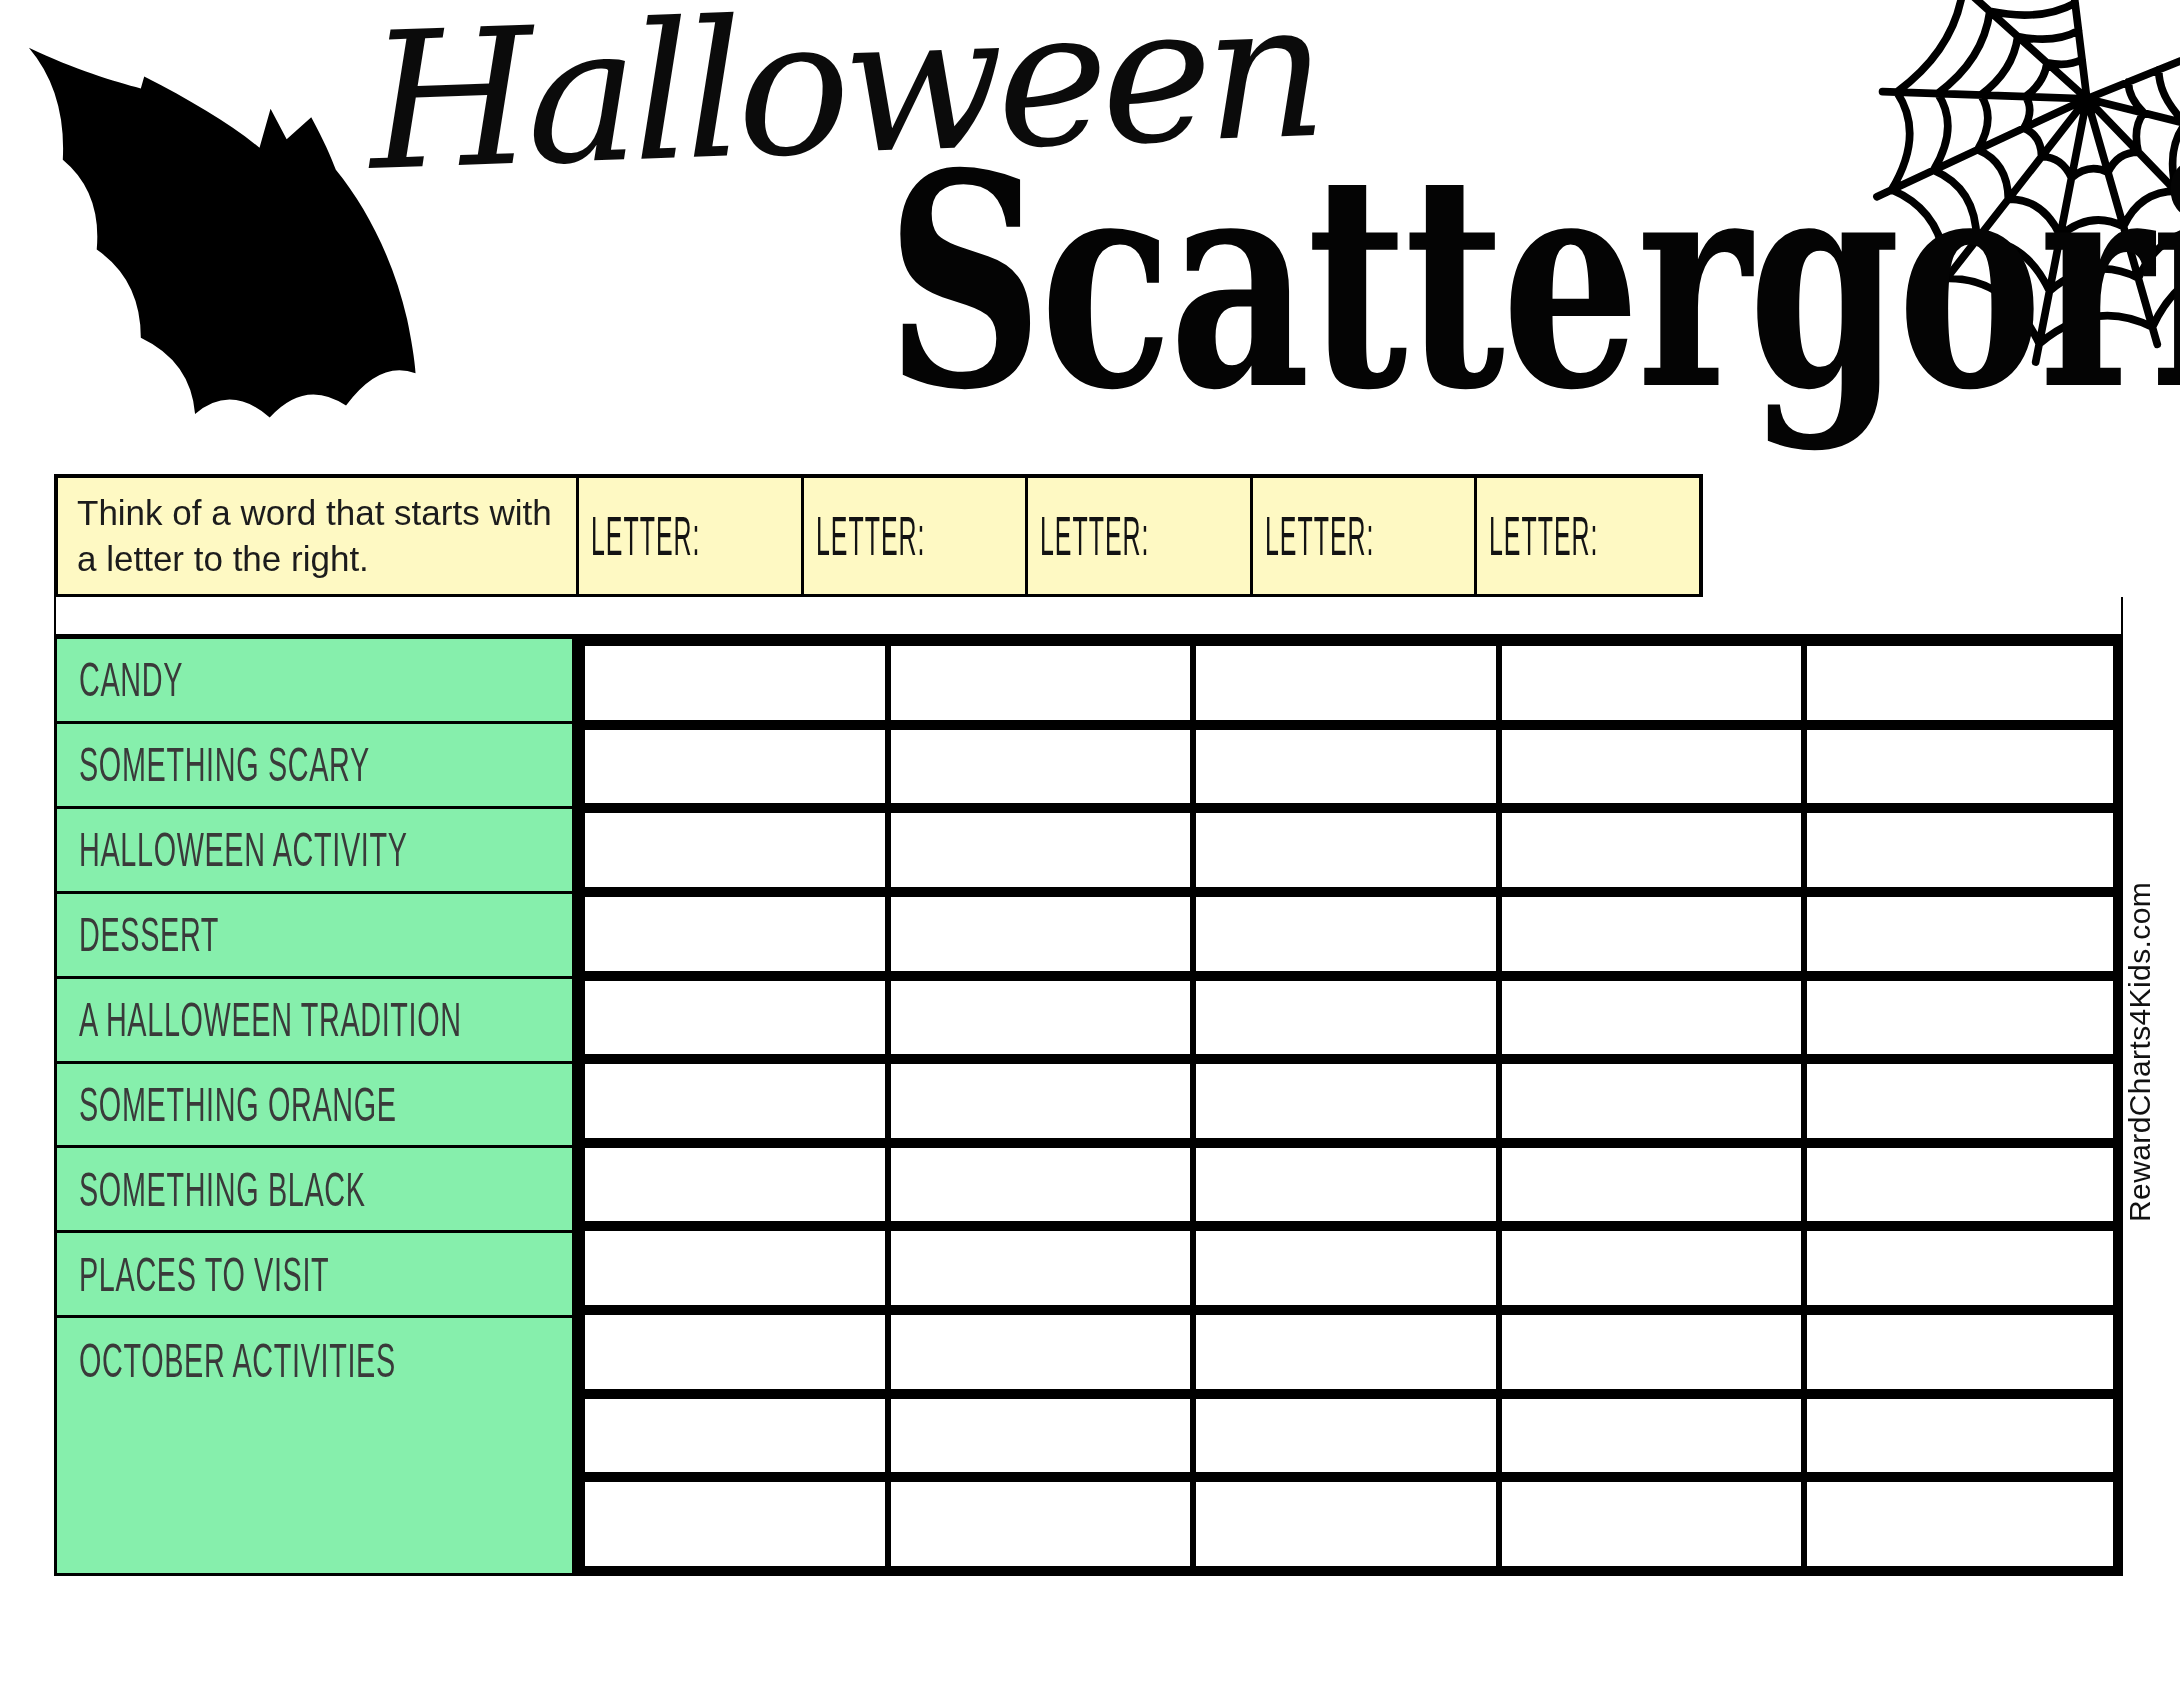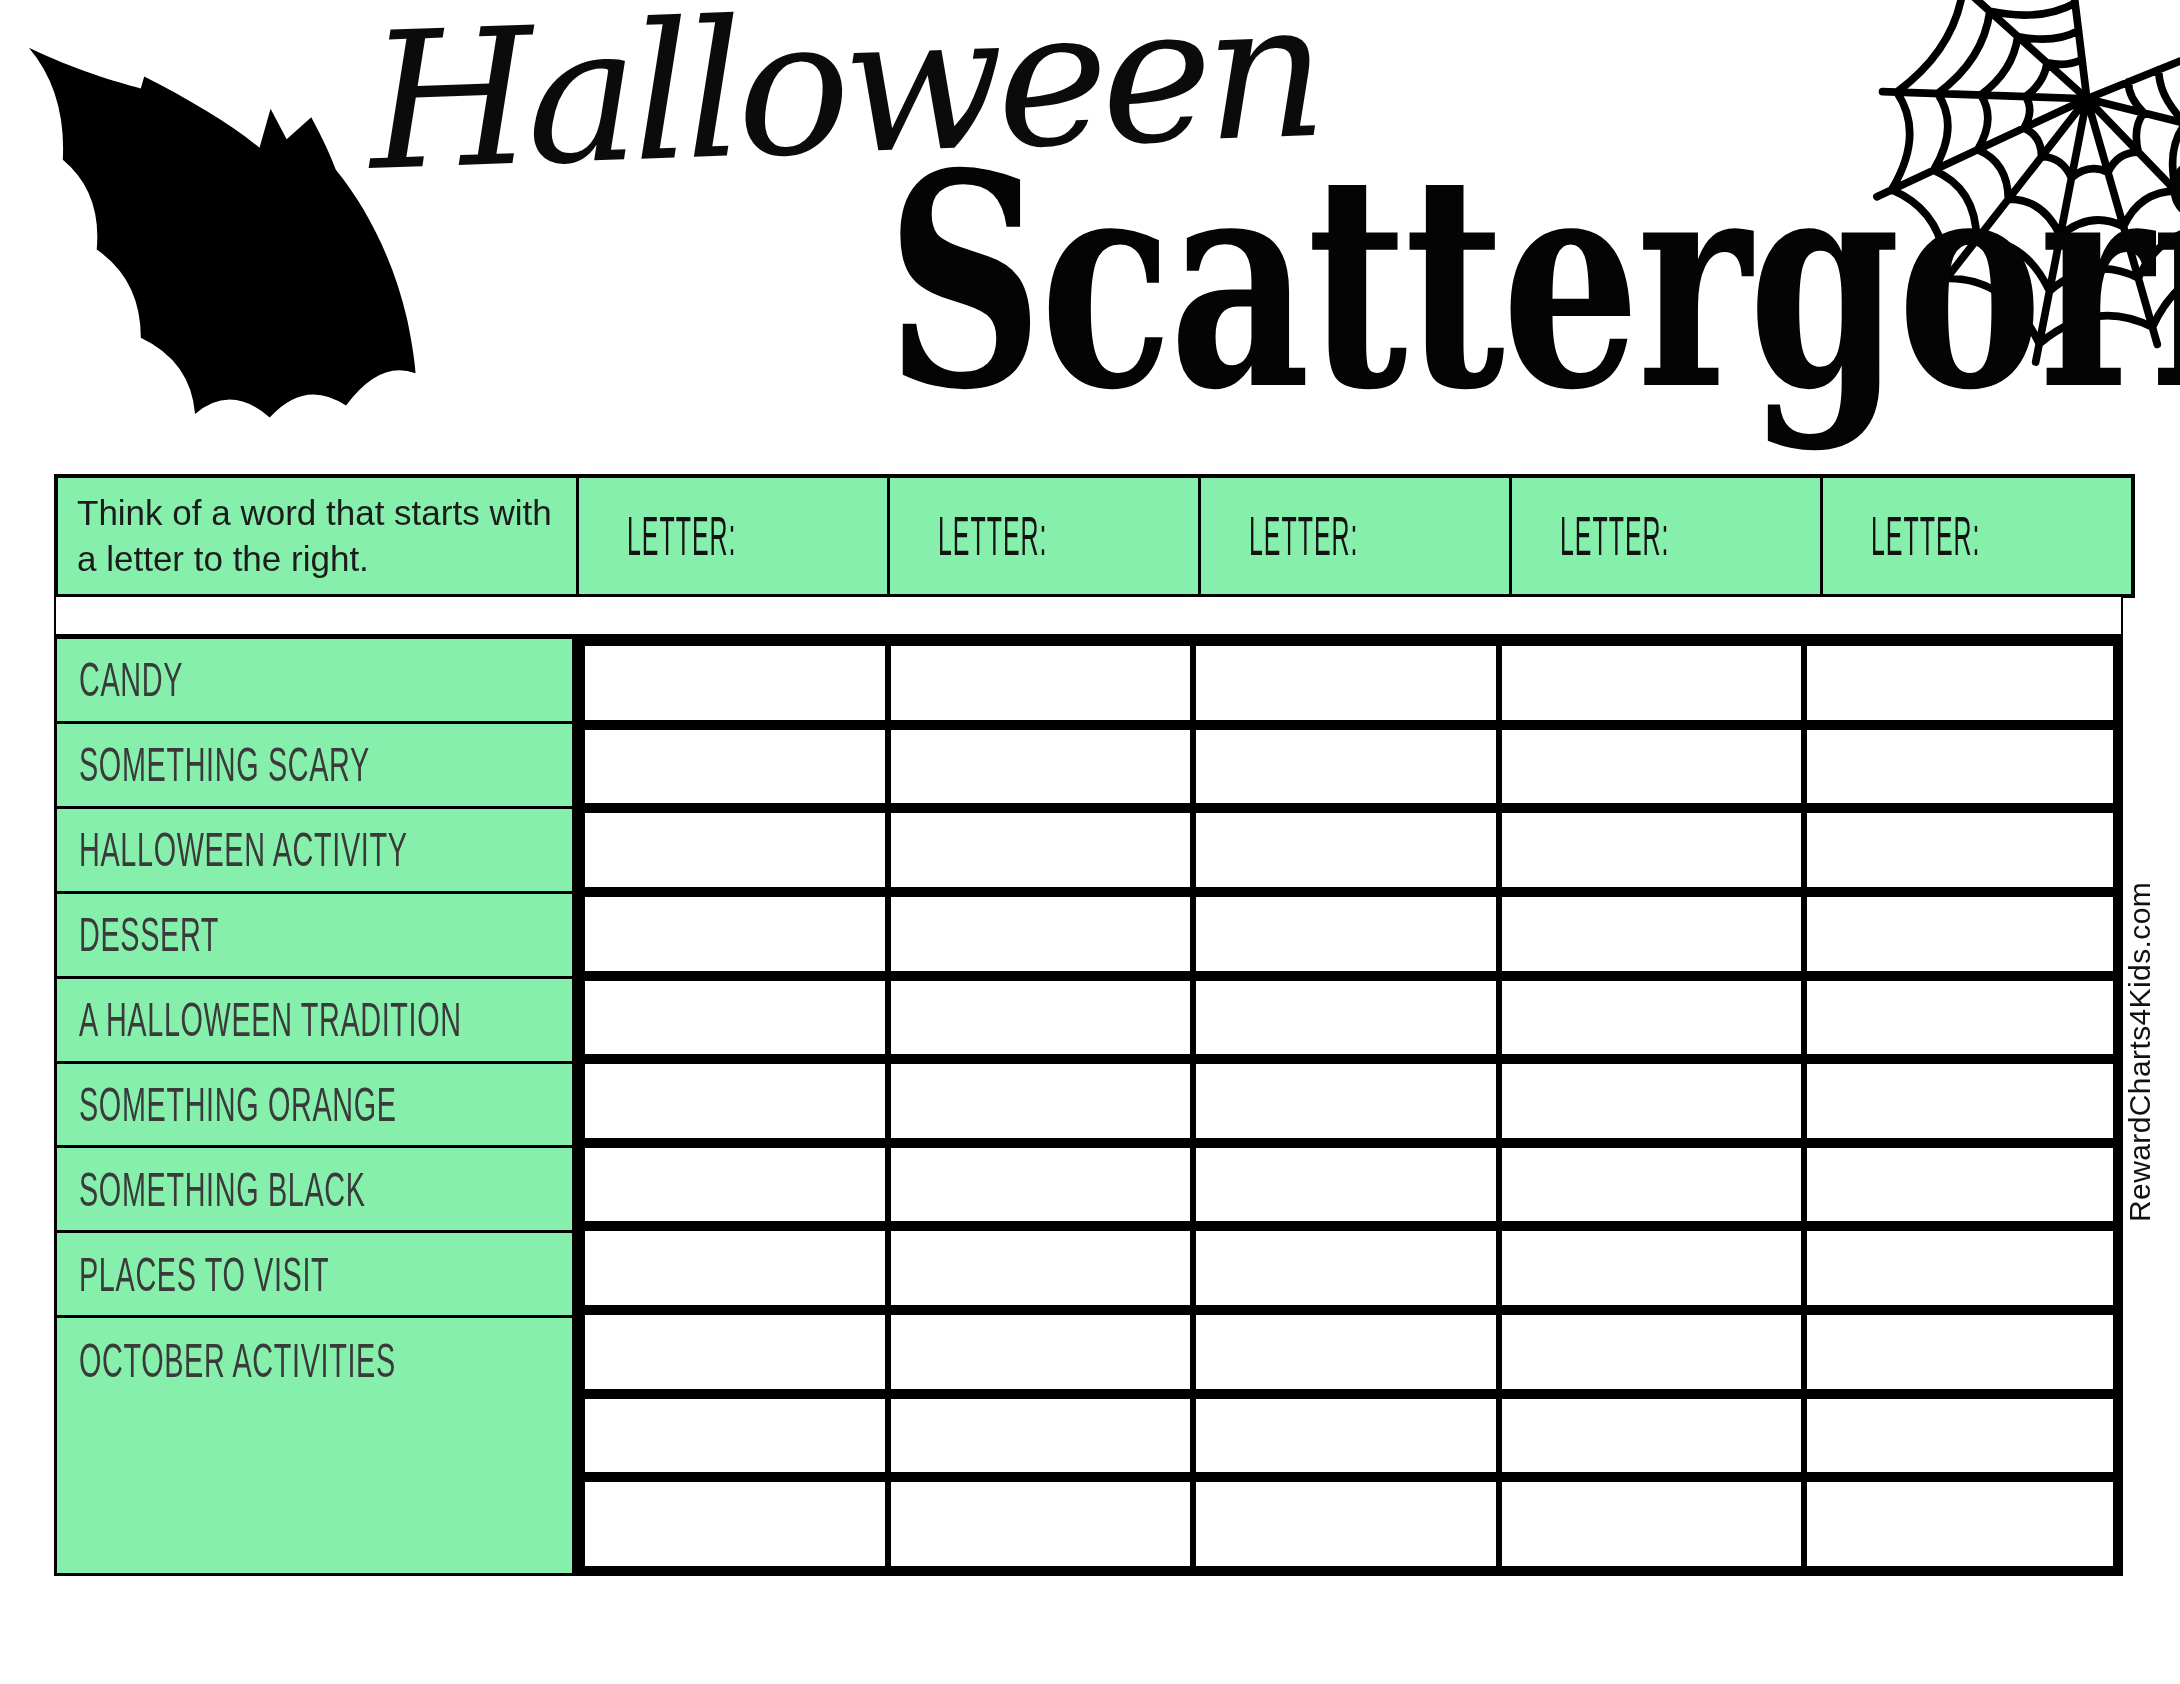--- a/index.html
+++ b/index.html
@@ -23,31 +23,31 @@
   .title-main {
     position:absolute; left:886px; top:135px; z-index:3;
     font-family:"DejaVu Serif", serif; font-weight:bold;
     font-size:294px; line-height:1; color:#040404;
     letter-spacing:-4.3px; transform:scaleX(0.74); transform-origin:left top;
     white-space:nowrap;
   }
 
   
   .header-row {
-    position:absolute; left:54px; top:474px; width:2081px; height:124px;
-    display:flex; box-sizing:border-box; border:4.3px solid #000; background:#86efac;justify-content:space-between;
+    position:absolute; left:54px; top:474px; width:1649px; height:124px;
+    display:flex; box-sizing:border-box; border:4.3px solid #000; background:#fef9c3;justify-content:space-between;
   }
   .instr-cell {
     width:521px; flex:0 0 521px; box-sizing:border-box;
     border-right:3.4px solid #000; padding:12px 8.5px 0 19px;
   }
   .instr-text { font-size:35px; line-height:1.32; color:#1c1c1c; }
   .letter-cell {
     flex:1 1 0; box-sizing:border-box; border-right:3.4px solid #000;
-    display:flex; align-items:center; padding-left:12px; overflow:hidden;margin-left:36px;
+    display:flex; align-items:center; padding-left:12px; overflow:hidden;
   }
   .letter-cell:last-child { border-right:none; }
   .letter-label {
     display:inline-block; font-size:43px; color:#131313;
     transform:scale(0.58,1.28); transform-origin:left center; letter-spacing:1.7px;
     white-space:nowrap;
   }
 
   
   .spacer-row {

